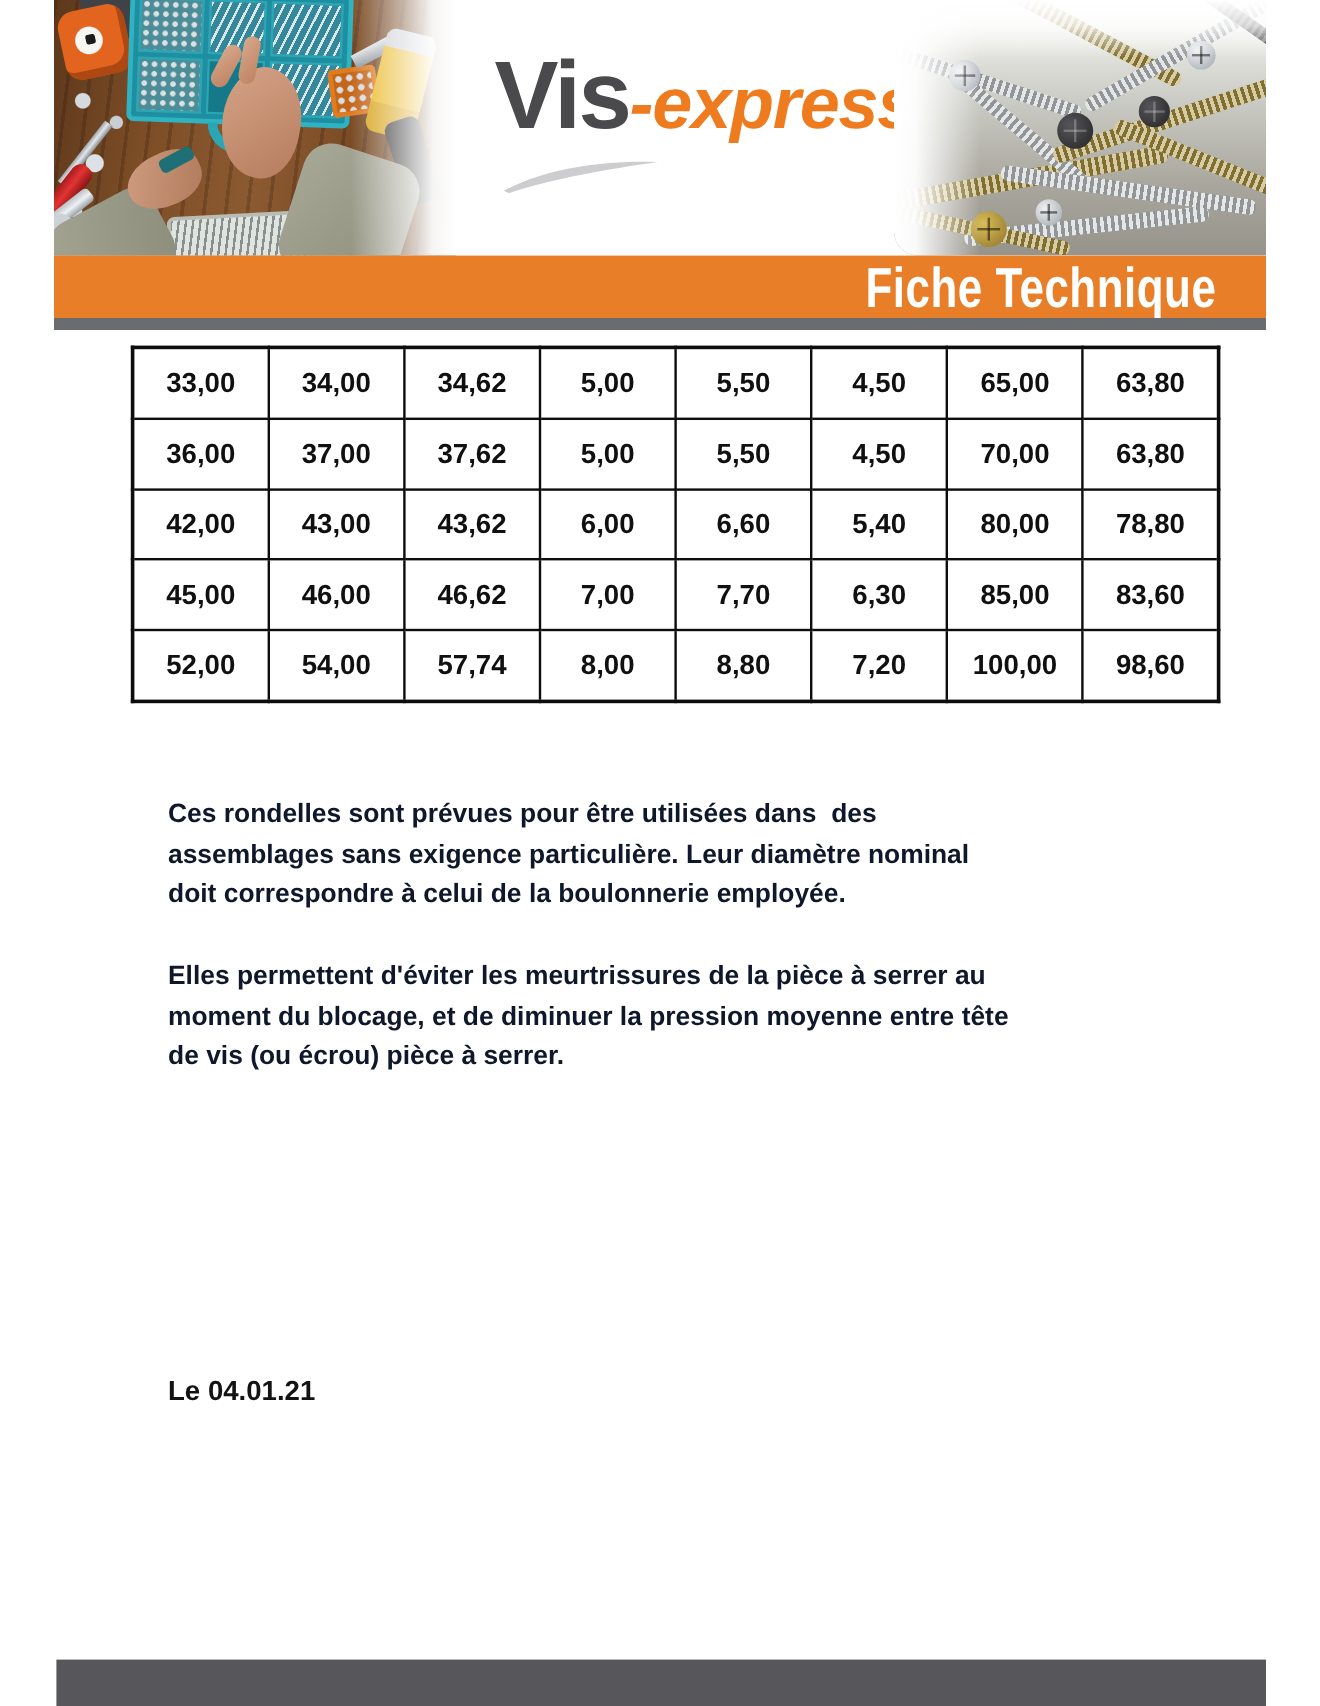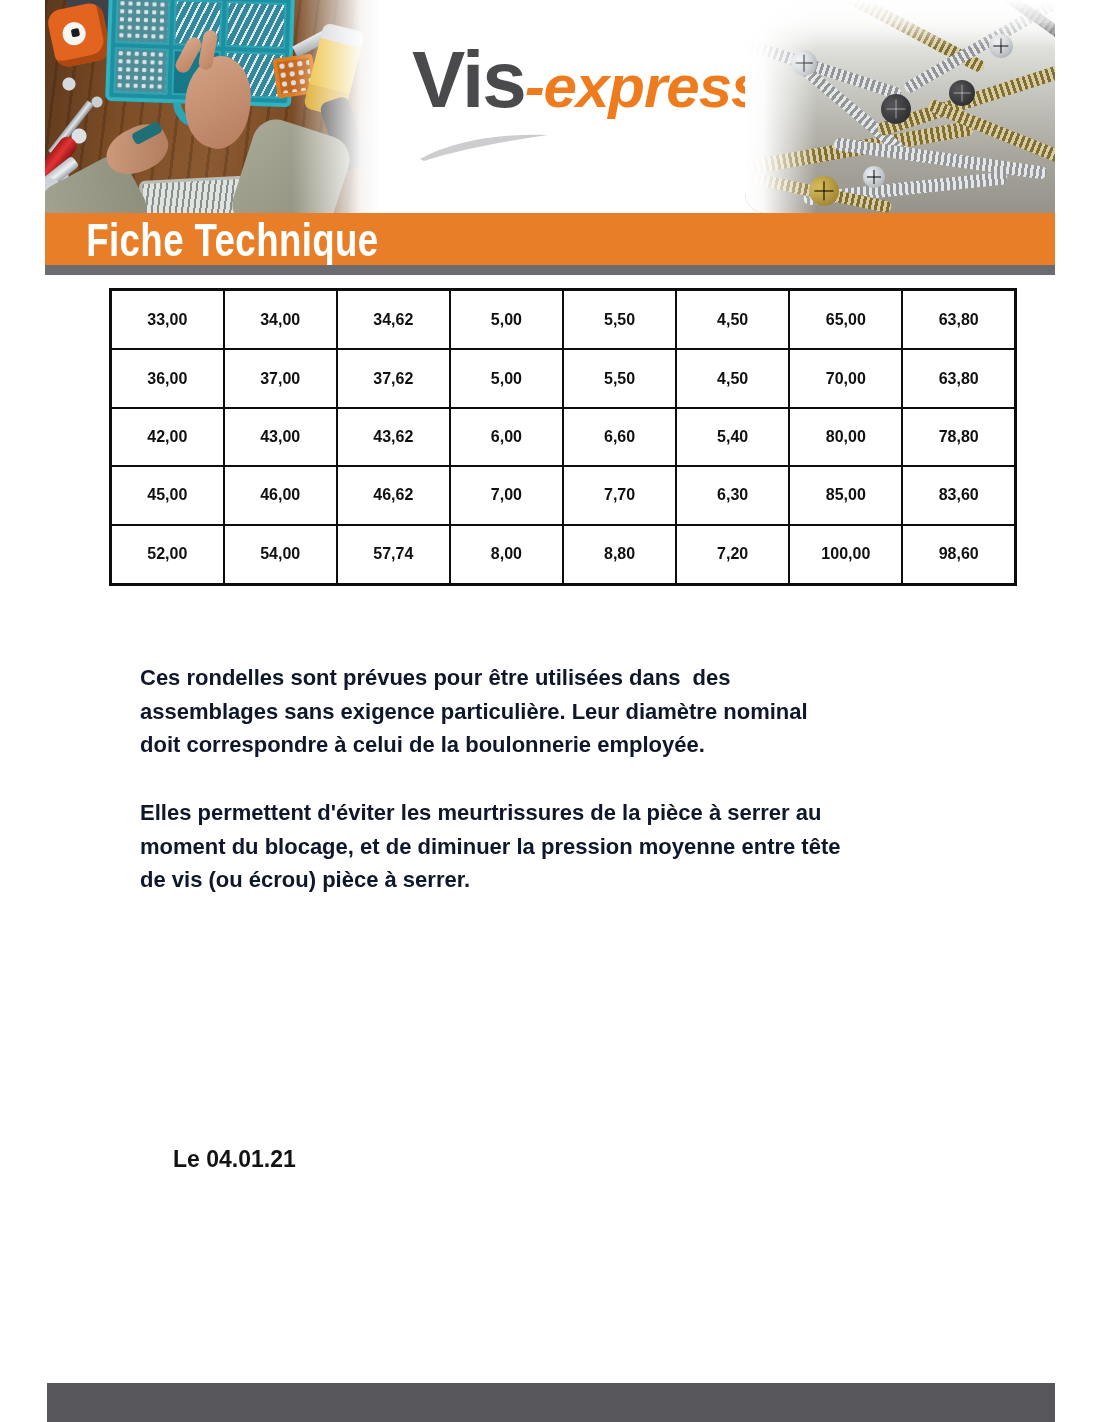--- a/index.html
+++ b/index.html
@@ -106,38 +106,38 @@
     background:linear-gradient(to bottom,#fff 0,rgba(255,255,255,.8) 45%,rgba(255,255,255,0));}
 
   
   .logo-wrap{position:absolute;left:412px;top:40px;display:flex;align-items:baseline;white-space:nowrap;justify-content:flex-end;}
   .logo-vis{font-size:80px;font-weight:bold;letter-spacing:-2px;color:var(--brand-primary,#4a4a4c);line-height:1;}
   .logo-express{font-size:60px;font-weight:bold;font-style:italic;letter-spacing:-1px;color:var(--brand-accent,#ee7c1e);line-height:1;}
   .swoosh{position:absolute;left:418px;top:131px;width:132px;height:30px;}
 
   
   .banner{position:absolute;left:45px;top:213px;width:1010px;height:52px;background:var(--banner-bg,#e87e27);
-    display:flex;align-items:center;justify-content:flex-start;}
+    display:flex;align-items:center;justify-content:flex-end;}
   .banner-title{color:var(--banner-fg,#fff);font-weight:bold;font-size:47px;line-height:1;
     transform:scaleX(0.78);white-space:nowrap;letter-spacing:0.5px;}
   .divider{position:absolute;left:45px;top:265px;width:1010px;height:10px;background:var(--divider,#6b6c70);}
   .footer-bar{position:absolute;left:47px;top:1383px;width:1008px;height:39px;background:var(--footer,#57565b);}
 
   
   .spec-table{position:absolute;left:109px;top:288px;width:908px;height:298px;
     border-collapse:collapse;table-layout:fixed;border:3px solid #0d0d0d;}
   .spec-table td{border:2px solid #0d0d0d;text-align:center;vertical-align:middle;
-    font-weight:bold;font-size:16px;color:#101010;}
+    font-weight:bold;font-size:23px;color:#101010;}
 
   
   .para{position:absolute;left:140px;width:800px;font-size:22px;font-weight:bold;
     line-height:33.5px;white-space:pre-wrap;color:#0f172a;}
   .para-1{top:661px;}
   .para-2{top:796px;}
-  .date-line{position:absolute;left:140px;top:1146px;font-size:23px;font-weight:bold;color:#131313;margin-left:33px;}
+  .date-line{position:absolute;left:140px;top:1146px;font-size:23px;font-weight:bold;color:#131313;}
 </style>
 </head>
 <body>
 
 <div class="page">
 
   <div class="photo photo-left">
     <div class="wood"></div>
     <div class="pegboard"></div>
     <div class="washers"></div>

